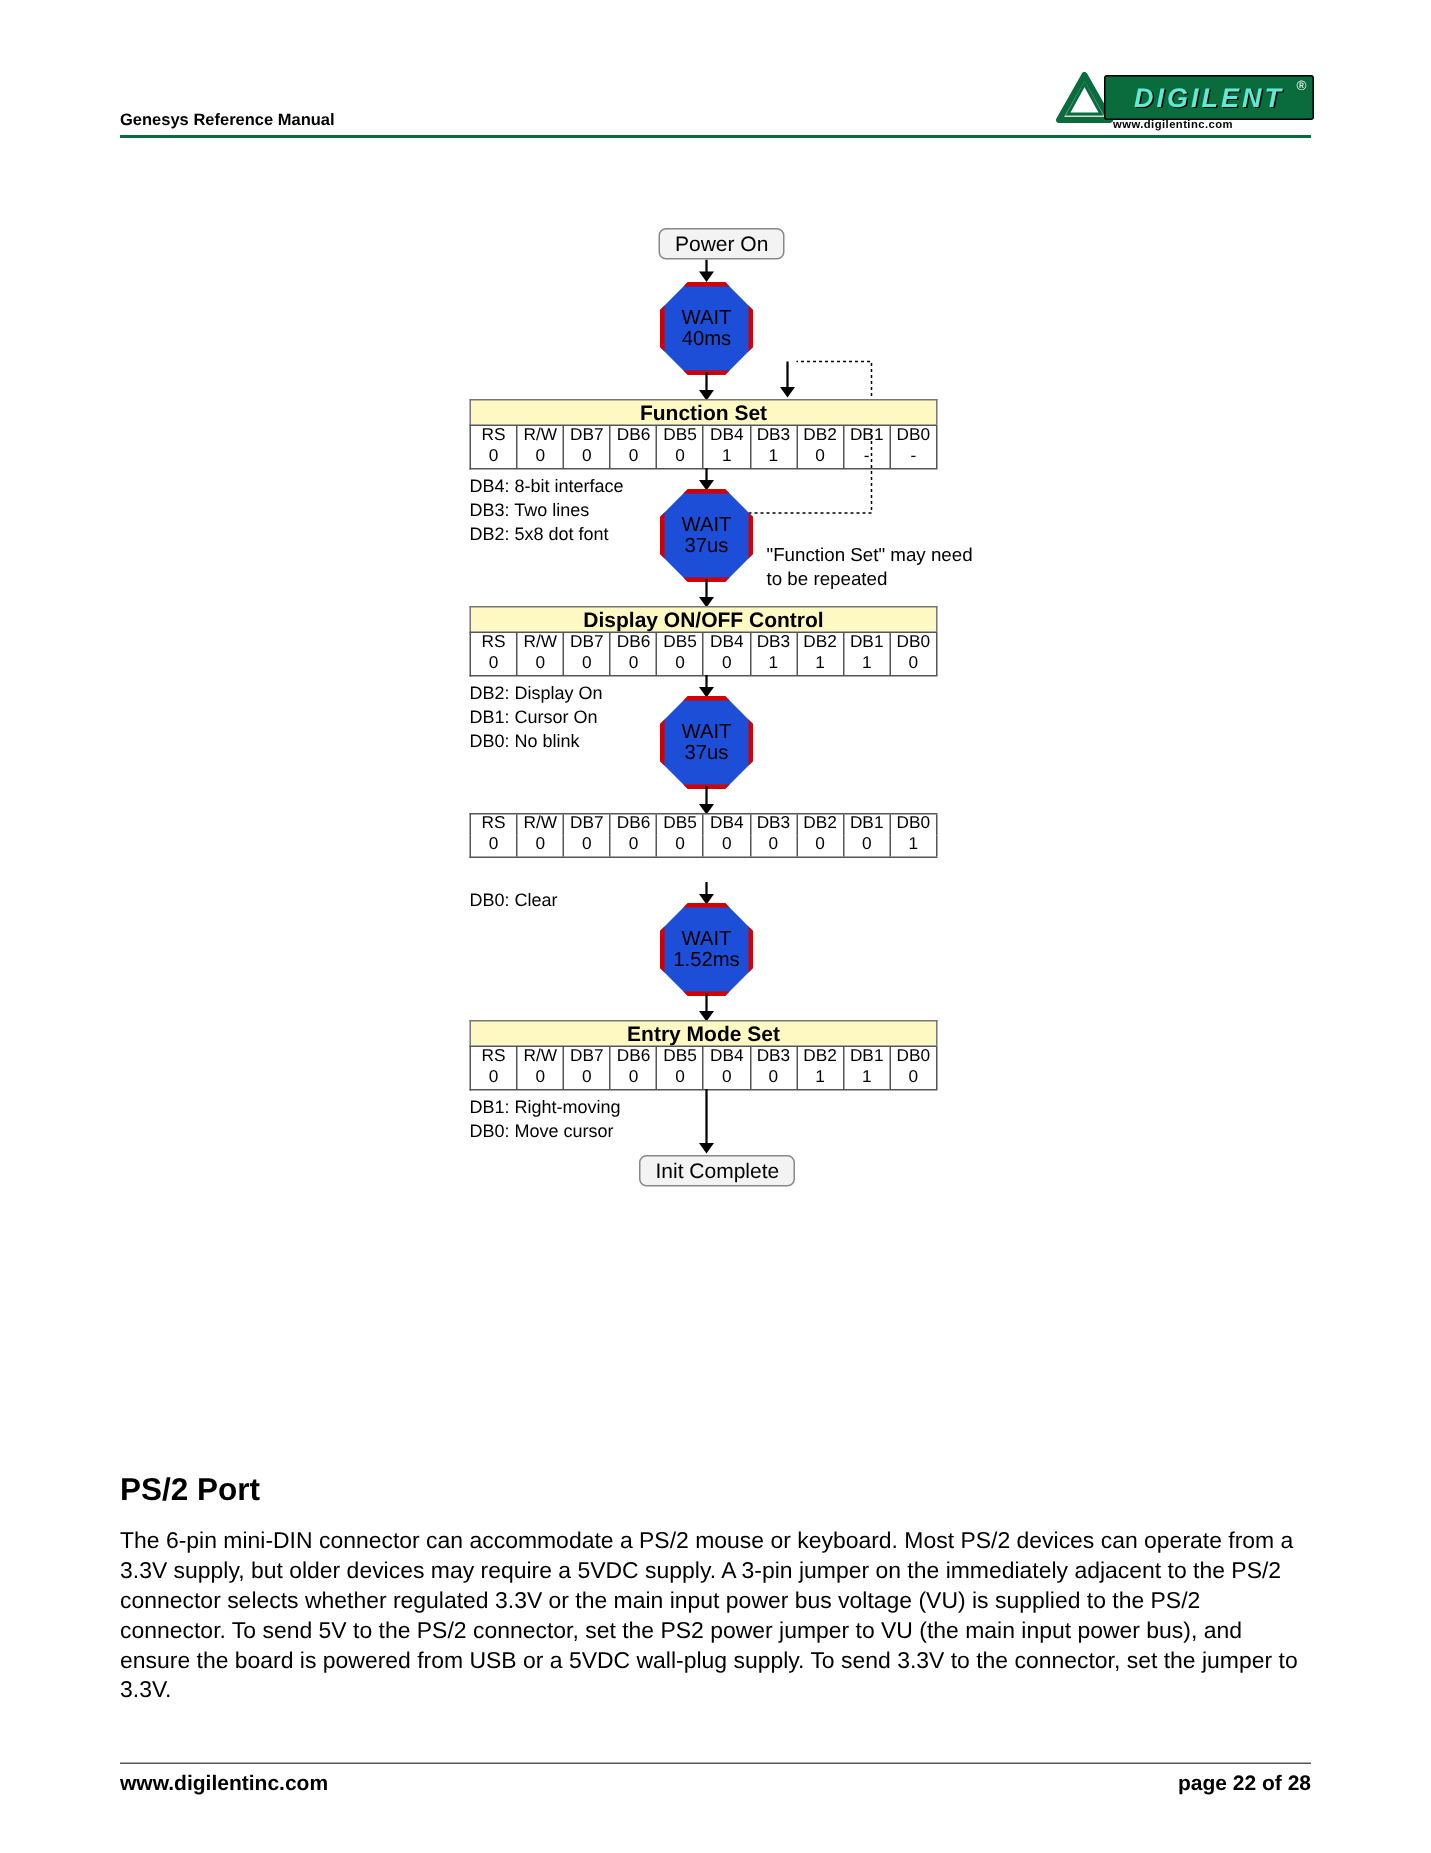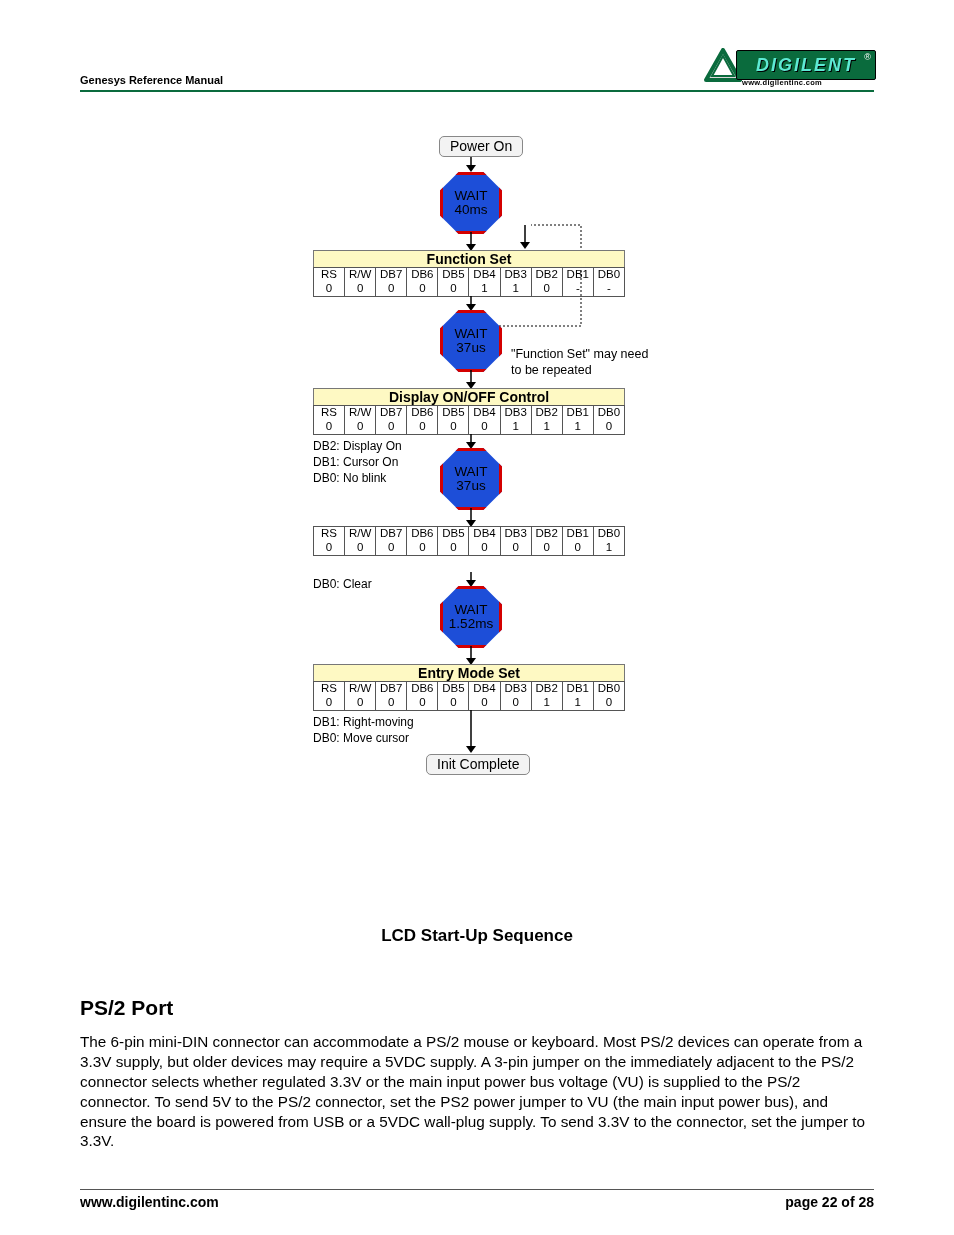--- a/index.html
+++ b/index.html
@@ -72,21 +72,21 @@
     font-family: Arial, sans-serif;
     font-weight: bold;
   }
   .hr-green {
     height: 2px;
     background: #0a6b3d;
     margin-top: 4px;
   }
   .diagram-area {
     width: 340px;
-    margin: 44px auto 10px auto;
+    margin: 60px auto 10px auto;
     position: relative;
     height: 780px;
     font-size: 13px;
   }
   .rounded-box {
     border: 1px solid #888;
     border-radius: 5px;
     background: #f3f3f3;
     padding: 1px 10px 2px 10px;
     position: absolute;
@@ -252,20 +252,25 @@
           <div class="bit-cell">0</div>
           <div class="bit-cell">0</div>
           <div class="bit-cell">0</div>
           <div class="bit-cell">1</div>
           <div class="bit-cell">1</div>
           <div class="bit-cell">0</div>
           <div class="bit-cell">-</div>
           <div class="bit-cell">-</div>
         </div>
     </div>
+    <div class="notes" style="top:164px;" id="s0n">
+        <div>DB4: 8-bit interface</div>
+        <div>DB3: Two lines</div>
+        <div>DB2: 5x8 dot font</div>
+      </div>
 
     <svg class="arrow" style="left:158px; top:160px;" width="12" height="16">
       <line x1="6" y1="0" x2="6" y2="9" stroke="#000" stroke-width="1.5"></line>
         <polygon points="1,8 11,8 6,15" fill="#000"></polygon>
     </svg>
 
     <div class="octagon-wrap" style="left:133px; top:174px;">
       <div class="octagon">
           <span>WAIT</span>
           <span>37us</span>
@@ -410,21 +415,20 @@
 
     <svg class="arrow" style="left:158px; top:574px;" width="12" height="44">
       <line x1="6" y1="0" x2="6" y2="37" stroke="#000" stroke-width="1.5"></line>
         <polygon points="1,36 11,36 6,43" fill="#000"></polygon>
     </svg>
 
     <div class="rounded-box" style="left:119px; top:618px;">Init Complete</div>
 
   </div>
 
-  <div class="caption">LCD Start-Up Sequence</div>
 
   <div class="section-h">PS/2 Port</div>
   <div class="body-p">The 6-pin mini-DIN connector can accommodate a PS/2 mouse or keyboard. Most PS/2 devices can operate from a 3.3V supply, but older devices may require a 5VDC supply. A 3-pin jumper on the immediately adjacent to the PS/2 connector selects whether regulated 3.3V or the main input power bus voltage (VU) is supplied to the PS/2 connector. To send 5V to the PS/2 connector, set the PS2 power jumper to VU (the main input power bus), and ensure the board is powered from USB or a 5VDC wall-plug supply. To send 3.3V to the connector, set the jumper to 3.3V.</div>
 
   <div class="footer-line"></div>
   <div class="footer-row">
     <span>www.digilentinc.com</span>
     <span>page 22 of 28</span>
   </div>
 

